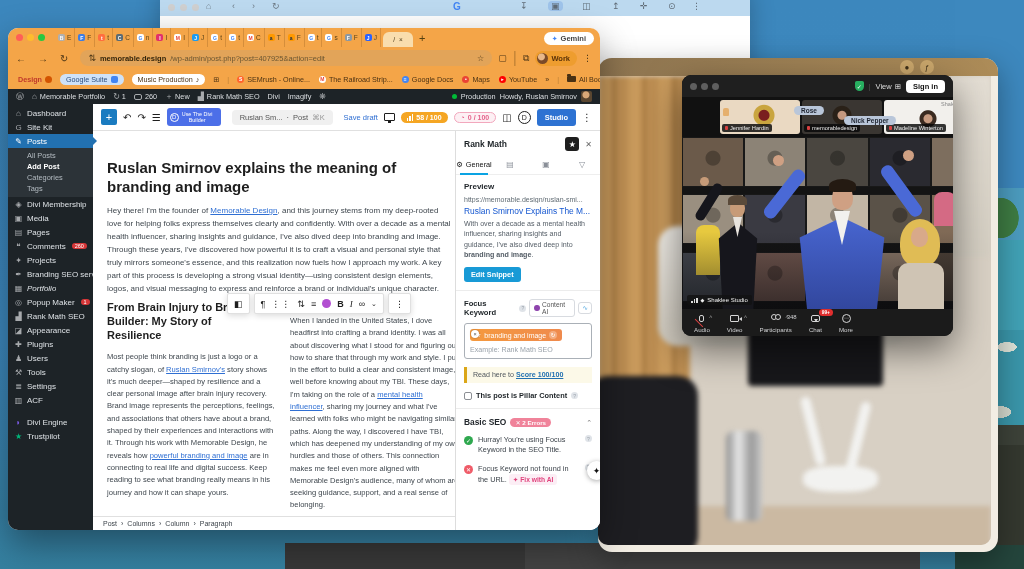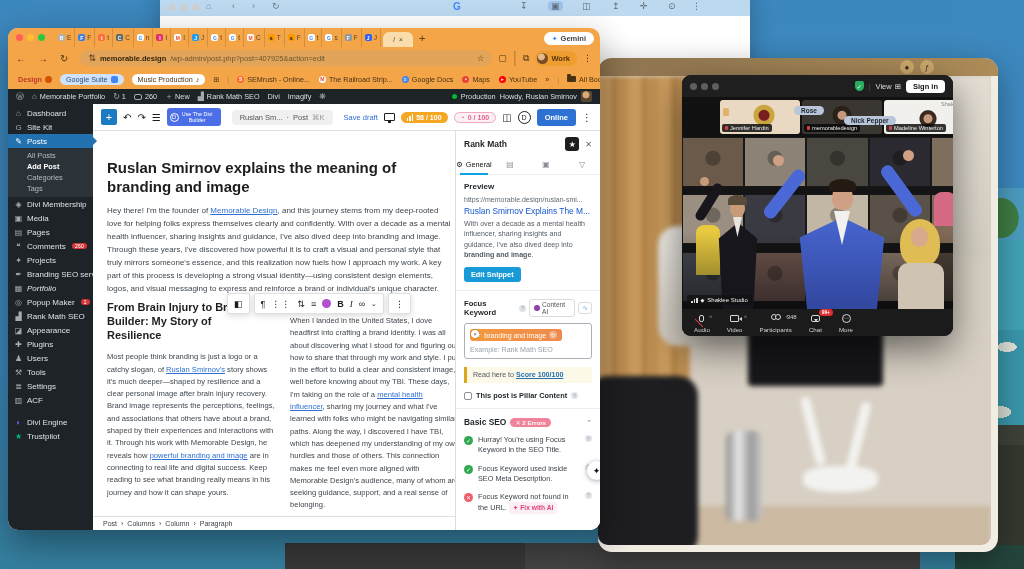--- a/index.html
+++ b/index.html
@@ -582,21 +582,21 @@
                 <i style="height:7px"></i>
               </span>
             <span>58 / 100</span>
           </span>
           <span class="ai-badge">
             <span>◔</span>
             <span>0 / 100</span>
           </span>
           <span class="ed-ic">◫</span>
           <span class="divi-circ">D</span>
-          <span class="publish">Online</span>
+          <span class="publish">Studio</span>
           <span class="ed-ic">⋮</span>
         </div>
 
         <div class="workspace">
           <div id="canvas">
             <h1 class="post-title">Ruslan Smirnov explains the meaning of branding and image</h1>
             <p class="intro" id="intro-p"><span>Hey there! I'm the founder of </span><a class="lnk">Memorable Design</a><span>, and this journey stems from my deep-rooted love for helping folks express themselves clearly and confidently. With over a decade as a mental health influencer, sharing insights and guidance, I've also dived deep into branding and image. Through these years, I've discovered how powerful it is to craft a visual and personal style that truly mirrors someone's essence, and this realization now fuels how I approach my work. A key part of this process is developing a strong visual identity—using consistent design elements, logos, and visual messaging to express and reinforce a brand or individual's unique character.</span></p>
             <div class="cols">
               <div class="col">
                 <h3>From Brain Injury to Brand Builder: My Story of Resilience</h3>
@@ -694,25 +694,20 @@
                 <span class="err-pill">✕ 2 Errors</span>
                 <span class="car">⌃</span>
               </div>
               <div id="rm-checks">
                   <div class="check">
                     <span class="cico ok">✓</span>
                     <p>Hurray! You're using Focus Keyword in the SEO Title.</p>
                     <span class="qm">?</span>
                   </div>
                   <div class="check">
-                    <span class="cico ok">✓</span>
-                    <p>Focus Keyword used inside SEO Meta Description.</p>
-                    <span class="qm">?</span>
-                  </div>
-                  <div class="check">
                     <span class="cico bad">✕</span>
                     <p>Focus Keyword not found in the URL.<span class="fixai">✦ Fix with AI</span></p>
                     <span class="qm">?</span>
                   </div>
                 </div>
             </div>
             <div class="sparkle">✦</div>
           </div>
         </div>
       </div>

